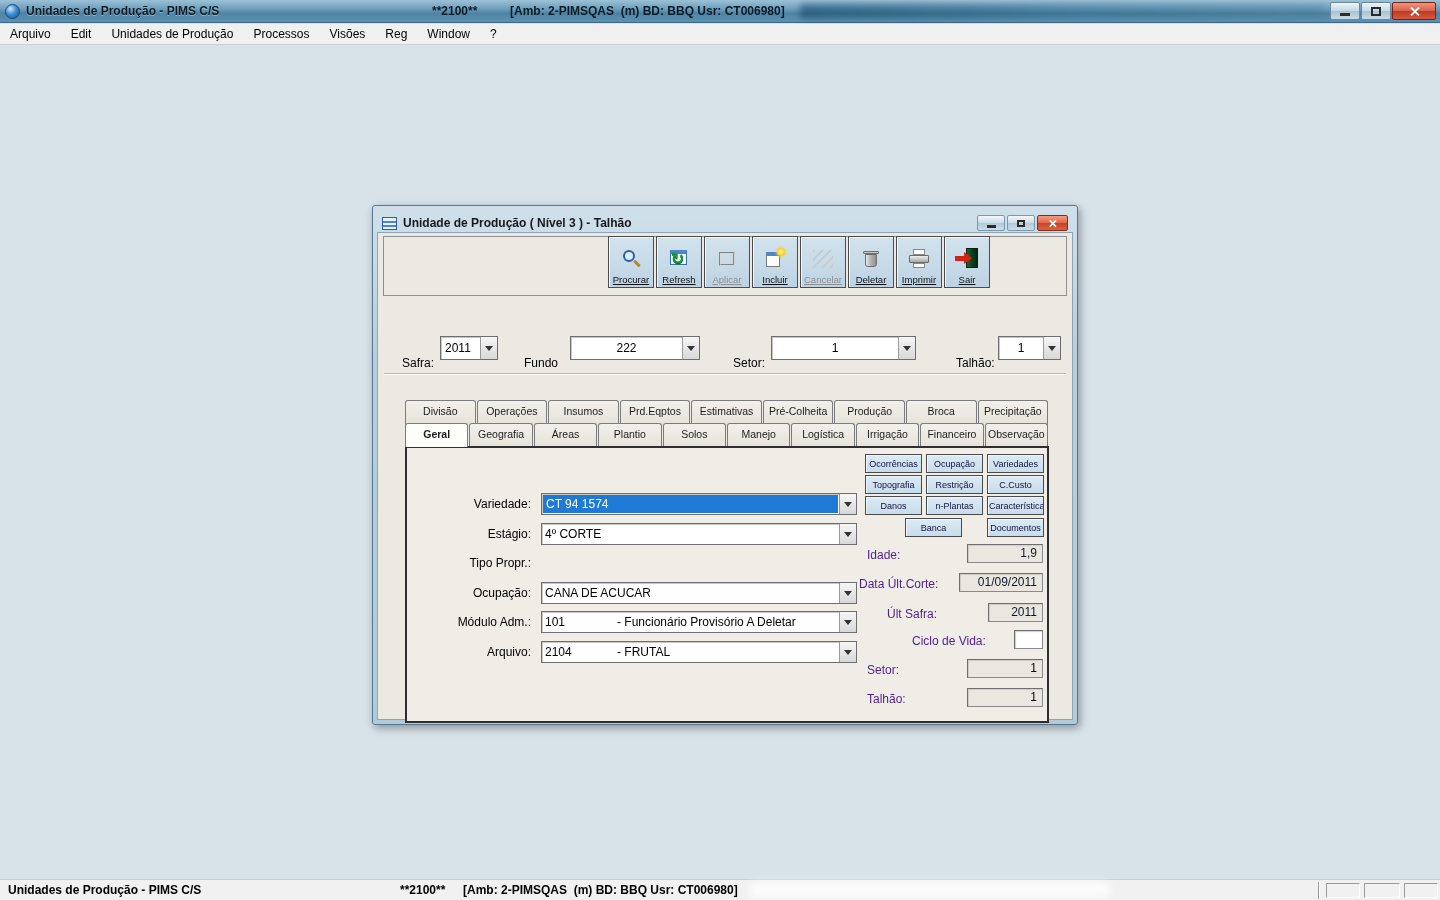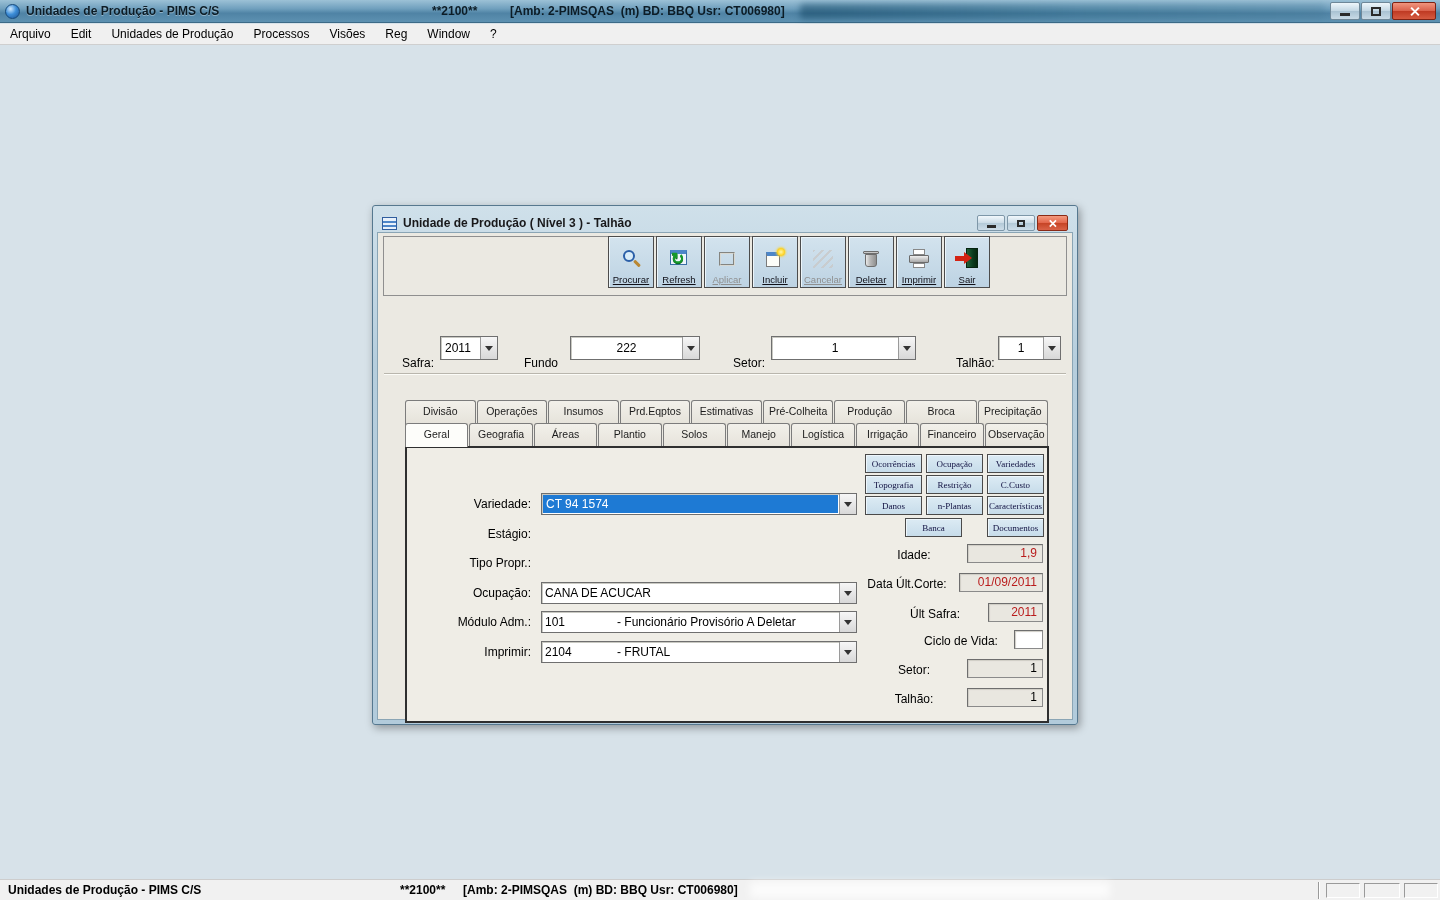--- a/index.html
+++ b/index.html
@@ -112,46 +112,46 @@
   .center { text-align:center; }
 
   .groove { position:absolute; left:6px; right:6px; height:0; border-top:1px solid #b9b6ad; border-bottom:1px solid #fcfcf8; }
 
   
   .tabs { position:absolute; left:27px; width:644px; display:flex; }
   .tab { height:29px; line-height:21px; text-align:center; font-size:10.5px; color:#1c1c1c;
      background:linear-gradient(#f2f0ea,#e3e0d7); border:1px solid #7c7c7c; border-bottom:none;
      border-radius:3px 3px 0 0; margin-right:1px; flex:1; overflow:hidden; white-space:nowrap; cursor:pointer; }
   .tabs.row1 { top:167px; } .tabs.row2 { top:190px; }
-  .tab.active { background:#fdfdfa; height:24px; font-weight:normal; position:relative; z-index:2; }
+  .tab.active { background:#fdfdfa; height:24px; font-weight:bold; position:relative; z-index:2; }
 
   
   .content-box { position:absolute; left:27px; top:213px; width:644px; height:277px;
      border:2px solid #2f2f2f; background:#efede6; }
 
   .frow-label { position:absolute; width:130px; text-align:right; padding-right:6px; color:#000; }
   .fcombo { position:absolute; left:134px; width:316px; height:22px; border:1px solid #6f6f6f; background:#fff;
      box-shadow:inset 1px 1px 0 #c9c9c2; display:flex; }
   .fcombo .fval { flex:1; line-height:20px; padding:0 3px; overflow:hidden; white-space:nowrap; display:flex; }
   .fcombo .fval.sel { background:#1e7ad4; color:#fff; margin:1px; line-height:18px; }
   .fcombo .code { width:72px; flex:none; }
   .fcombo .combo-arrow { width:17px; border-left:1px solid #9a9a9a;
      background:linear-gradient(#f6f6f6,#d8d8d8); display:flex; align-items:center; justify-content:center; }
 
   
   .sbtn { position:absolute; width:57px; height:19px; border:1px solid #4a4a4a;
      background:linear-gradient(#dcebf4,#c7dcea); box-shadow:inset 1px 1px 0 #eef6fb;
-     font-family:Liberation Serif, serif; font-size:9px; color:#101040; cursor:pointer;
+     font-family:Liberation Sans, sans-serif; font-size:9px; color:#101040; cursor:pointer;
      overflow:hidden; white-space:nowrap; text-align:center; padding:0 1px; }
 
   
-  .sflabel { position:absolute; text-align:center; color:#000000; }
+  .sflabel { position:absolute; text-align:left; color:#4c1d95; }
   .sfield { position:absolute; height:19px; border:1px solid #8a8a8a; border-top-color:#6e6e6e; border-left-color:#6e6e6e;
      background:#e9e7e0; box-shadow:inset 1px 1px 1px #cfcdc5; line-height:17px; padding:0 5px; text-align:right; }
-  .sfield.disabled { color:#b91c1c; }
+  .sfield.disabled { color:#0f172a; }
   .sfield.white { background:#fff; }
 
   
   .statusbar { position:absolute; left:0; top:879px; width:1440px; height:21px; background:#f1f1f1;
      border-top:1px solid #cdcdcd; }
   .statusbar .stitle { position:absolute; left:8px; top:3px; font-weight:bold; }
   .statusbar .scode { position:absolute; left:400px; top:3px; font-weight:bold; }
   .statusbar .senv { position:absolute; left:463px; top:3px; font-weight:bold; white-space:pre; }
   .redacted-status { position:absolute; left:750px; top:2px; width:360px; height:16px;
      background:rgba(255,255,255,.75); filter:blur(4px); }
@@ -343,20 +343,26 @@
 
       <span class="frow-label" style="top:49px">Variedade:</span>
       <div class="fcombo" style="top:45px">
         <span class="fval sel">CT 94 1574</span>
         <span class="combo-arrow">
             <i class="tri"></i>
           </span>
       </div>
 
       <span class="frow-label" style="top:79px">Estágio:</span>
+      <div class="fcombo" style="top:75px">
+        <span class="fval">4º CORTE</span>
+        <span class="combo-arrow">
+            <i class="tri"></i>
+          </span>
+      </div>
 
       <span class="frow-label" style="top:108px">Tipo Propr.:</span>
 
       <span class="frow-label" style="top:138px">Ocupação:</span>
       <div class="fcombo" style="top:134px">
         <span class="fval">CANA DE ACUCAR</span>
         <span class="combo-arrow">
             <i class="tri"></i>
           </span>
       </div>
@@ -365,21 +371,21 @@
       <div class="fcombo" style="top:163px">
         <span class="fval">
             <span class="code">101</span>
             <span>- Funcionário Provisório A Deletar</span>
           </span>
         <span class="combo-arrow">
             <i class="tri"></i>
           </span>
       </div>
 
-      <span class="frow-label" style="top:197px">Imprimir:</span>
+      <span class="frow-label" style="top:197px">Arquivo:</span>
       <div class="fcombo" style="top:193px">
         <span class="fval">
             <span class="code">2104</span>
             <span>- FRUTAL</span>
           </span>
         <span class="combo-arrow">
             <i class="tri"></i>
           </span>
       </div>
 

